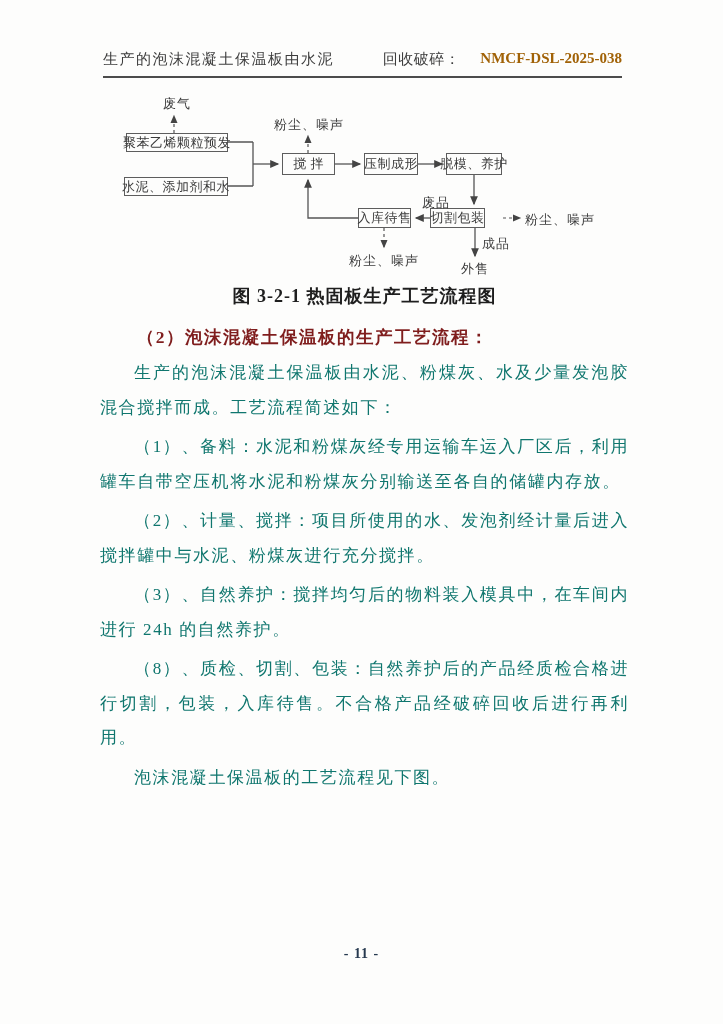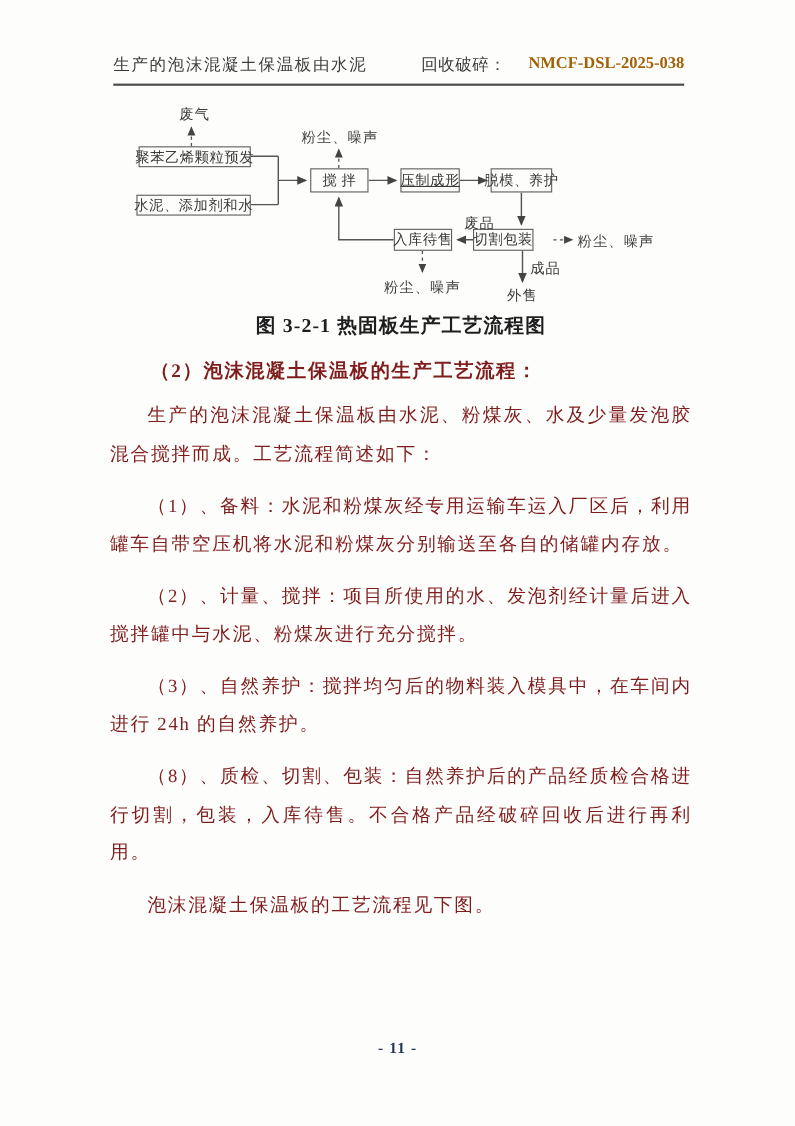--- a/index.html
+++ b/index.html
@@ -76,27 +76,27 @@
   .section-heading {
     font-weight: bold;
     font-size: 17.5px;
     line-height: 22px;
     letter-spacing: 1.5px;
     text-indent: 2.1em;
     margin: 0 0 8px 0;
     color: #7f1d1d;
   }
   .content p.body {
-    margin: 13px 0 5px 0;
+    margin: 0 0 5px 0;
     font-size: 17px;
     line-height: 34.5px;
     letter-spacing: 1.6px;
     text-indent: 2em;
     text-align: justify;
-    color: #7f1d1d;
+    color: #0f766e;
   }
 
   
   .footer {
     position: absolute;
     left: 0;
     top: 946px;
     width: 100%;
     text-align: center;
     font-size: 14px;
@@ -137,21 +137,21 @@
 
       <path d="M79,48 L79,31" stroke="#555" fill="none" stroke-width="1.2" stroke-dasharray="3,3" marker-end="url(#ah)"></path>
       <path d="M213,68 L213,51" stroke="#555" fill="none" stroke-width="1.2" stroke-dasharray="3,3" marker-end="url(#ah)"></path>
       <path d="M408,133 L425,133" stroke="#555" fill="none" stroke-width="1.2" stroke-dasharray="3,3" marker-end="url(#ah)"></path>
       <path d="M289,143 L289,162" stroke="#555" fill="none" stroke-width="1.2" stroke-dasharray="3,3" marker-end="url(#ah)"></path>
     </svg>
 
     <div class="fc-box" style="left:31px; top:48px; width:102px; height:19px;">聚苯乙烯颗粒预发</div>
     <div class="fc-box" style="left:29px; top:92px; width:104px; height:19px;">水泥、添加剂和水</div>
     <div class="fc-box" style="left:187px; top:68px; width:53px; height:22px;">搅 拌</div>
-    <div class="fc-box" style="left:269px; top:68px; width:54px; height:22px;text-decoration:underline;">压制成形</div>
+    <div class="fc-box" style="left:269px; top:68px; width:54px; height:22px;">压制成形</div>
     <div class="fc-box" style="left:351px; top:68px; width:56px; height:22px;">脱模、养护</div>
     <div class="fc-box" style="left:335px; top:123px; width:55px; height:20px;">切割包装</div>
     <div class="fc-box" style="left:263px; top:123px; width:53px; height:20px;">入库待售</div>
 
     <div class="fc-label centered" style="left:62px; top:10px; width:40px;">废气</div>
     <div class="fc-label centered" style="left:178px; top:31px; width:72px;">粉尘、噪声</div>
     <div class="fc-label" style="left:327px; top:109px;">废品</div>
     <div class="fc-label" style="left:430px; top:126px;">粉尘、噪声</div>
     <div class="fc-label" style="left:387px; top:150px;">成品</div>
     <div class="fc-label" style="left:366px; top:175px;">外售</div>

